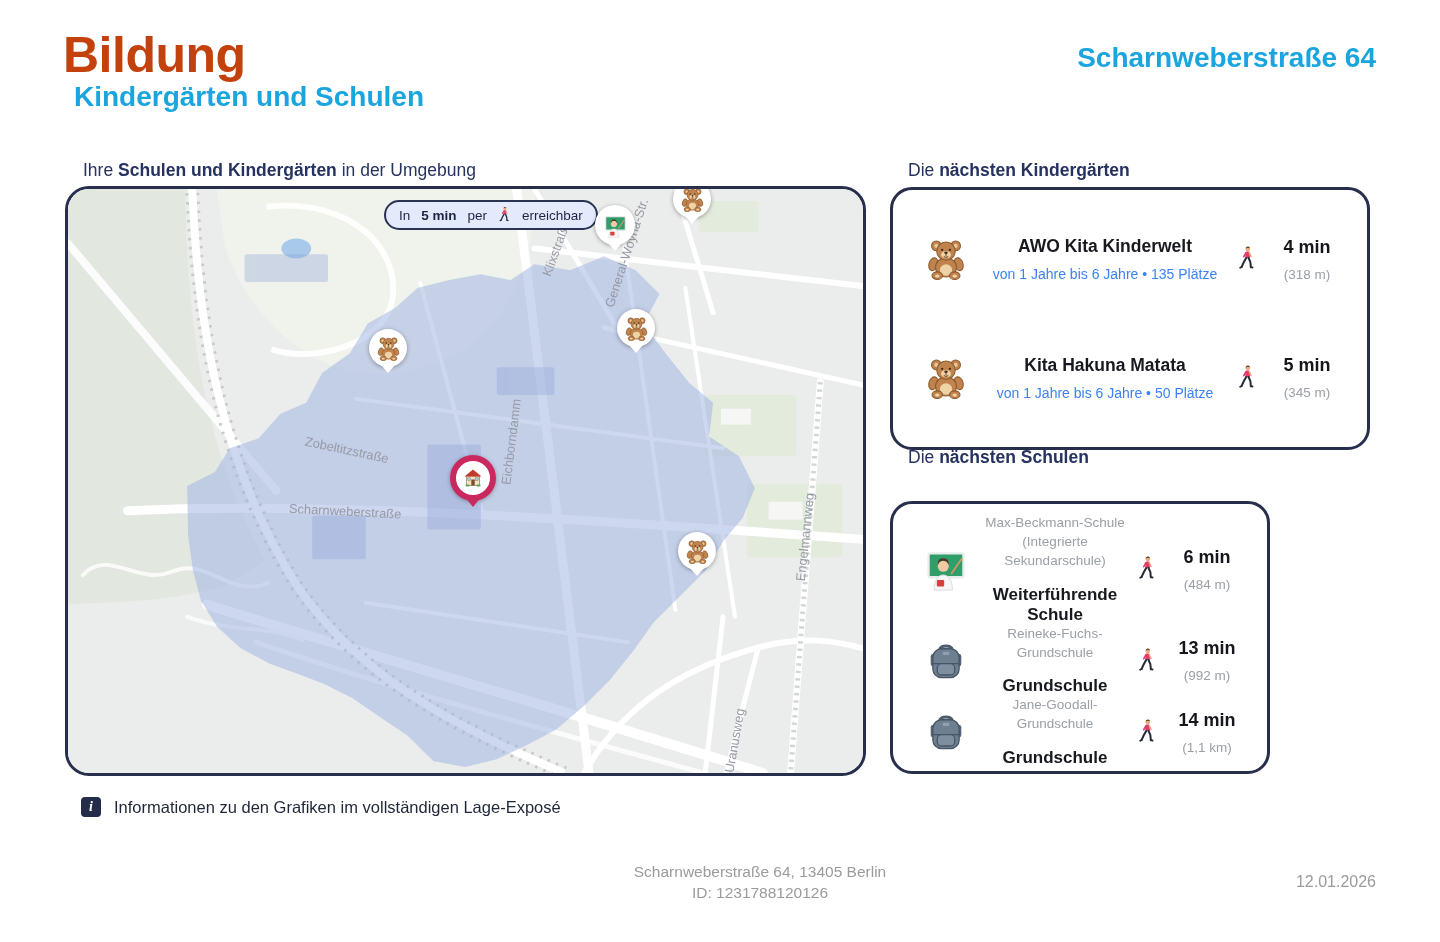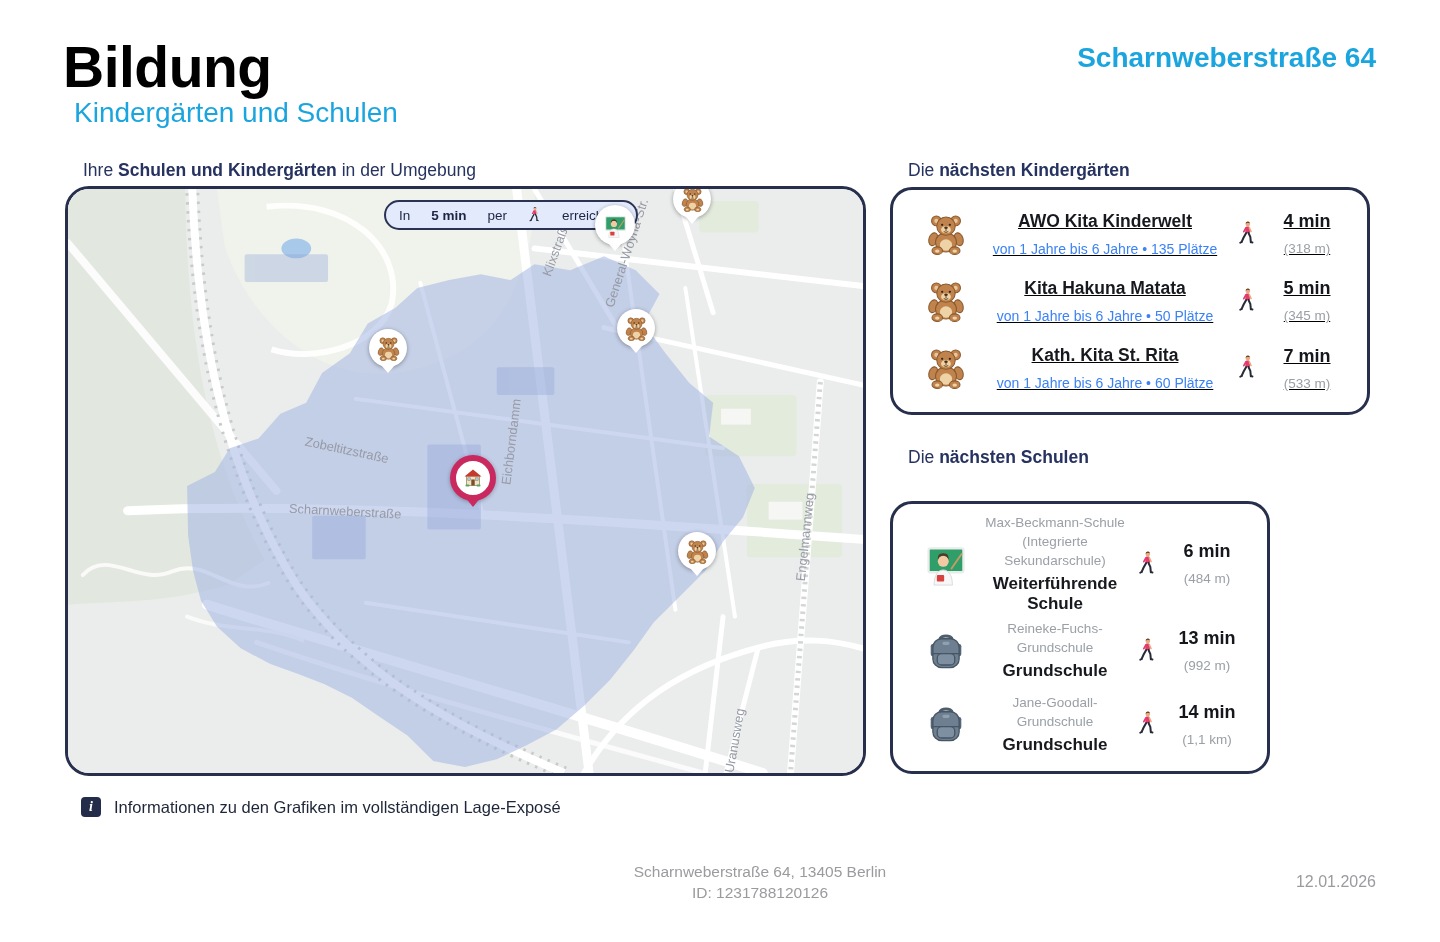--- a/index.html
+++ b/index.html
@@ -4,40 +4,40 @@
 <style>
   html,body { margin:0; padding:0; }
   body {
     width:1440px; height:942px; position:relative; background:#ffffff;
     font-family:"Liberation Sans", sans-serif; overflow:hidden;
     -webkit-font-smoothing:antialiased;
   }
   b { font-weight:700; }
 
   
-  .page-title { position:absolute; left:63px; top:34px; font-size:57px; font-weight:800; color:#000000; letter-spacing:-0.5px; }
-  .page-subtitle { position:absolute; left:74px; top:97px; font-size:28px; font-weight:400; color:#1ba5de; }
+  .page-title { position:absolute; left:63px; top:26px; font-size:50px; font-weight:800; color:#c2410c; letter-spacing:-0.5px; }
+  .page-subtitle { position:absolute; left:74px; top:81px; font-size:28px; font-weight:700; color:#1ba5de; }
   .page-address { position:absolute; right:64px; top:42px; font-size:28px; font-weight:700; color:#1ba5de; }
 
   .section-caption { position:absolute; font-size:17.5px; color:#26325f; }
   .cap-map { left:83px; top:160px; }
   .cap-kita { left:908px; top:160px; }
   .cap-school { left:908px; top:447px; }
 
   
   .map-card {
     position:absolute; left:65px; top:186px; width:801px; height:590px;
     border:3px solid #272f4d; border-radius:24px; overflow:hidden;
     background:#ecedec; box-sizing:border-box;
   }
   .map-card svg.mapbase { position:absolute; left:0; top:0; width:100%; height:100%; }
 
   .map-badge {
     position:absolute; left:316px; top:11px; height:30px; box-sizing:border-box;
-    display:flex; align-items:center; gap:21px; padding:0 13px;
+    display:flex; align-items:center; gap:11px; padding:0 13px;
     background:#e3eafc; border:2px solid #2b3355; border-radius:16px;
     font-size:13.5px; color:#1d2544; white-space:nowrap;
   }
   .map-badge svg { width:13px; height:18px; }
 
   .map-attr {
     position:absolute; left:640px; top:549px; width:156px; box-sizing:border-box;
     padding:3px 4px; background:rgba(255,255,255,.95);
     border:2px solid #3a4157; border-radius:9px;
     font-size:9px; line-height:1.5; color:#3c4043; text-align:center;
@@ -67,35 +67,35 @@
   .home-pin svg { width:24px; height:24px; }
 
   .street-label { fill:#979ba6; font-size:13px; font-family:"Liberation Sans", sans-serif; }
 
   
   .panel {
     position:absolute; box-sizing:border-box; background:#fff;
     border:3px solid #272f4d; border-radius:22px;
     display:flex; flex-direction:column; padding:10px 0;
   }
-  .panel-kita   { left:890px; top:187px; width:480px; height:228px;text-decoration:underline; }
+  .panel-kita   { left:890px; top:187px; width:480px; height:263px; }
   .panel-school { left:890px; top:501px; width:380px; height:273px; }
 
   .row { flex:1; display:flex; align-items:center; padding:0 16px 0 20px; }
   .row-icon { width:66px; display:flex; justify-content:center; align-items:center; }
   .row-icon svg { width:42px; height:42px; }
   .row-main { flex:1; text-align:center; padding:0 4px; }
   .row-walk { width:32px; display:flex; justify-content:center; }
   .row-walk svg { width:20px; height:28px; }
   .row-time { width:88px; text-align:center; }
 
   .row-name { font-size:17.5px; font-weight:700; color:#17191e; }
   .row-sub  { font-size:14px; color:#3b82f6; margin-top:9px; }
   .school-gray { font-size:13.5px; color:#9aa0a6; line-height:1.4; }
-  .school-type { font-size:17px; font-weight:700; color:#17191e; margin-top:3px; }
+  .school-type { font-size:17px; font-weight:700; color:#17191e; margin-top:14px; }
   .time { font-size:18px; font-weight:700; color:#15171c; }
   .dist { font-size:13.5px; color:#9aa0a6; margin-top:9px; }
 
   
   .info-note { position:absolute; left:81px; top:797px; display:flex; align-items:center; gap:13px; }
   .info-badge {
     width:20px; height:20px; background:#232c49; border-radius:4px; color:#fff;
     display:flex; align-items:center; justify-content:center;
     font-family:"Liberation Serif", serif; font-style:italic; font-weight:700; font-size:14px;
   }
@@ -318,40 +318,20 @@
     <div class="row-walk">
         <svg>
           <use href="#ic-walk"></use>
         </svg>
       </div>
     <div class="row-time">
       <div class="time">5 min</div>
       <div class="dist">(345 m)</div>
     </div>
   </div>
-  <div class="row">
-    <div class="row-icon">
-        <svg>
-          <use href="#ic-teddy"></use>
-        </svg>
-      </div>
-    <div class="row-main">
-      <div class="row-name">Kath. Kita St. Rita</div>
-      <div class="row-sub">von 1 Jahre bis 6 Jahre • 60 Plätze</div>
-    </div>
-    <div class="row-walk">
-        <svg>
-          <use href="#ic-walk"></use>
-        </svg>
-      </div>
-    <div class="row-time">
-      <div class="time">7 min</div>
-      <div class="dist">(533 m)</div>
-    </div>
-  </div>
 </div>
 
 <div class="panel panel-school">
   <div class="row">
     <div class="row-icon">
         <svg style="width:44px;height:44px">
           <use href="#ic-teacher"></use>
         </svg>
       </div>
     <div class="row-main">

